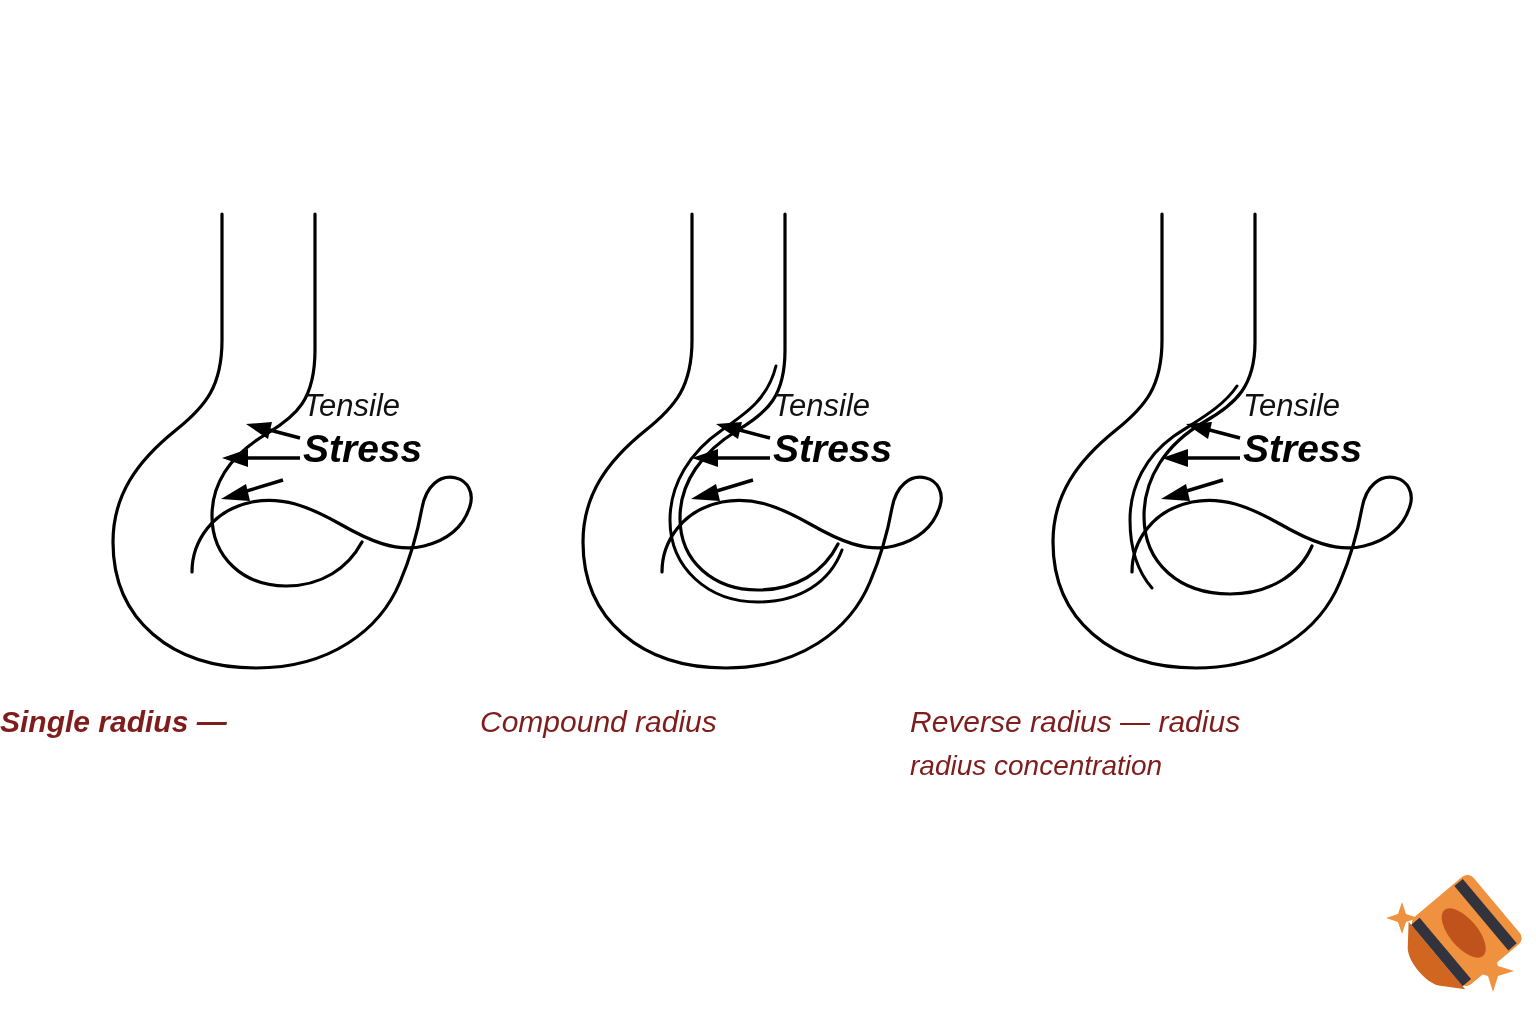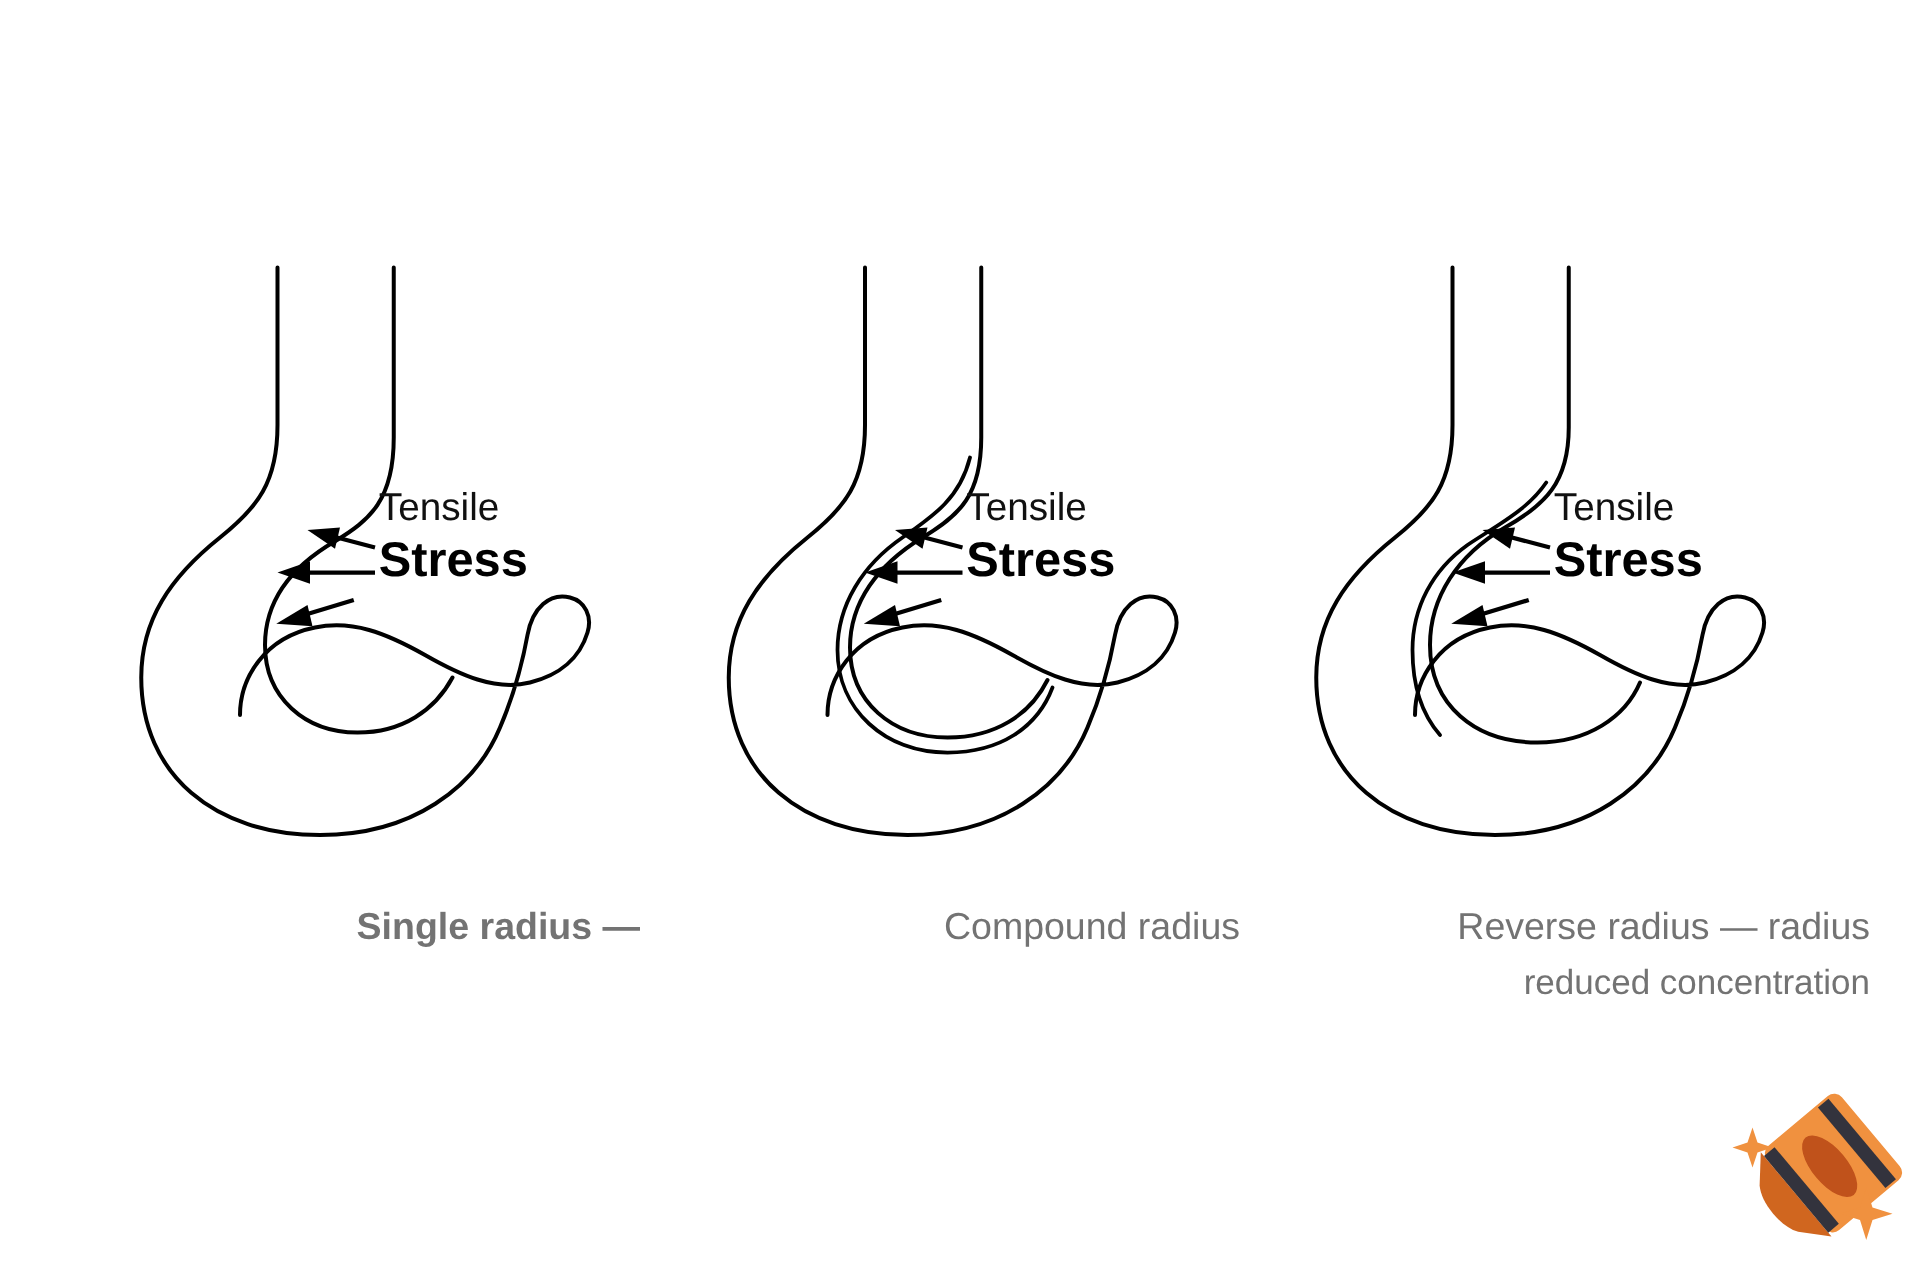--- a/index.html
+++ b/index.html
@@ -17,20 +17,21 @@
   #stage {
     position: relative;
     width: 1536px;
     height: 1024px;
   }
   .panel {
     position: absolute;
     top: 0;
     width: 512px;
     height: 916px;
+    font-style: italic;
   }
   #panel-0 { left: 0px; }
   #panel-1 { left: 480px; }
   #panel-2 { left: 950px; }
 
   .hook-svg {
     position: absolute;
     top: 190px;
     left: 0;
     width: 512px;
@@ -79,23 +80,23 @@
     line-height: 1.0;
     white-space: nowrap;
     margin-top: 8px;
     letter-spacing: 0px;
   }
 
   .caption {
     position: absolute;
     width: 512px;
     left: 0;
-    top: 720px;
-    text-align: right;
-    color: #737373;
+    top: 700px;
+    text-align: left;
+    color: #7f1d1d;
   }
   .caption-line1 {
     font-size: 30px;
     line-height: 44px;
     white-space: nowrap;
   }
   .caption-line2 {
     font-size: 28px;
     line-height: 44px;
     white-space: nowrap;
@@ -260,21 +261,21 @@
       </g>
     </svg>
 
     <div class="label-group" style="left:293px; top:390px;">
       <div class="label-tensile">Tensile</div>
       <div class="label-stress">Stress</div>
     </div>
 
     <div class="caption" style="width:586px; left:-40px;">
       <div class="caption-line1 cap-regular">Reverse radius — radius</div>
-      <div class="caption-line2 cap-regular">reduced concentration</div>
+      <div class="caption-line2 cap-regular">radius concentration</div>
     </div>
   </div>
 
   <svg id="watermark" viewBox="0 0 150 140">
     <g transform="rotate(-40 75 70)">
 
       <path d="M 36 46 L 54 26 L 54 114 L 36 94 C 32 88 30 80 30 70 C 30 60 32 52 36 46 Z" fill="#D0661F"></path>
 
       <rect x="54" y="26" width="78" height="88" rx="8" fill="#F0913F"></rect>
 

